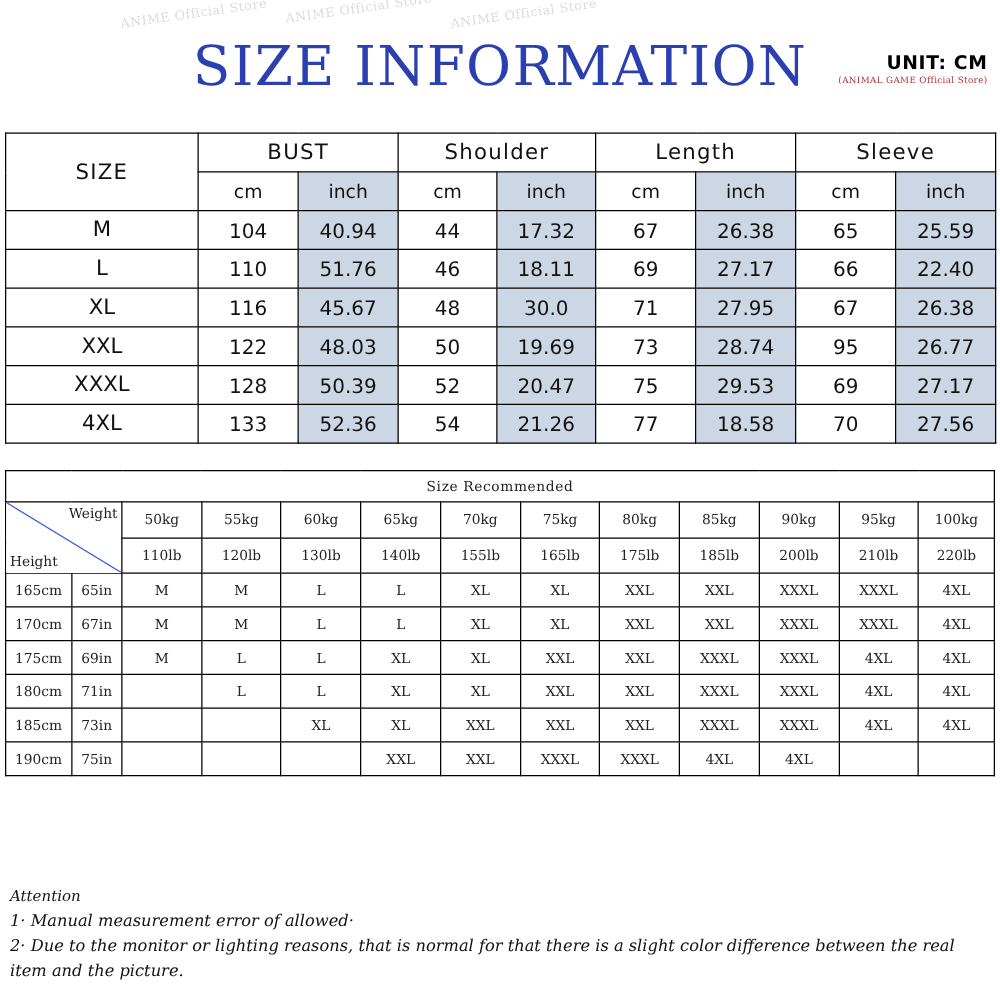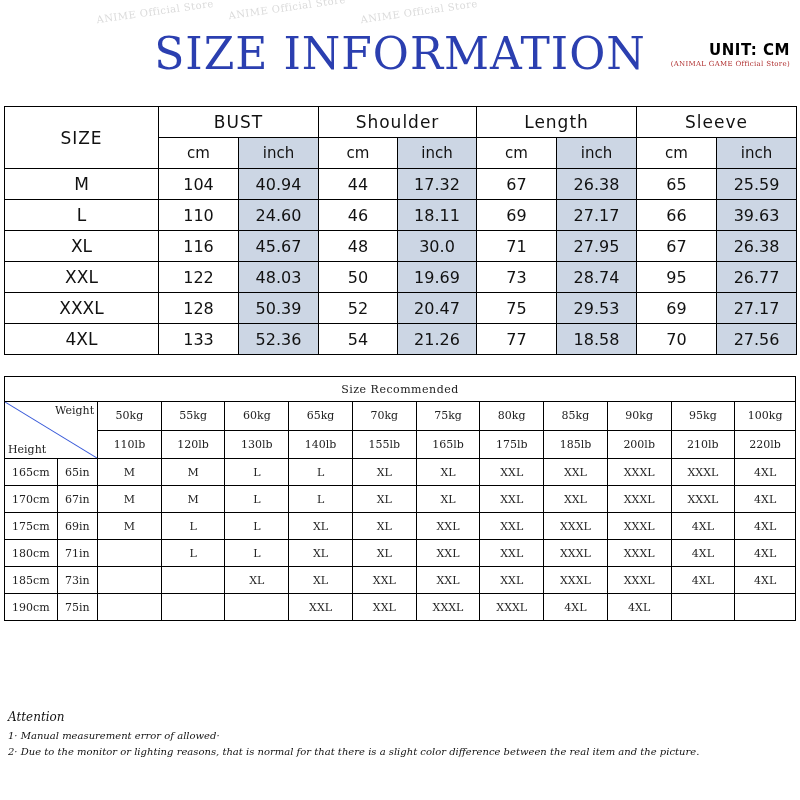--- a/index.html
+++ b/index.html
@@ -194,21 +194,21 @@
     width: 784px;
     font-family: "DejaVu Serif", serif;
     font-style: italic;
     color: #111;
   }
   .attention .att-title {
     font-size: 12px;
     margin-bottom: 4px;
   }
   .attention .att-line {
-    font-size: 10px;
+    font-size: 13px;
     line-height: 1.55;
   }
 </style>
 </head>
 <body>
 
 <div class="page">
 
   <div class="watermark wm1">ANIME Official Store</div>
   <div class="watermark wm2">ANIME Official Store</div>
@@ -259,27 +259,27 @@
             <td class="num">44</td>
             <td class="num inch-cell">17.32</td>
             <td class="num">67</td>
             <td class="num inch-cell">26.38</td>
             <td class="num">65</td>
             <td class="num inch-cell">25.59</td>
           </tr>
           <tr>
             <td class="sizename">L</td>
             <td class="num">110</td>
-            <td class="num inch-cell">24.60</td>
+            <td class="num inch-cell">51.76</td>
             <td class="num">46</td>
             <td class="num inch-cell">18.11</td>
             <td class="num">69</td>
             <td class="num inch-cell">27.17</td>
             <td class="num">66</td>
-            <td class="num inch-cell">39.63</td>
+            <td class="num inch-cell">22.40</td>
           </tr>
           <tr>
             <td class="sizename">XL</td>
             <td class="num">116</td>
             <td class="num inch-cell">45.67</td>
             <td class="num">48</td>
             <td class="num inch-cell">30.0</td>
             <td class="num">71</td>
             <td class="num inch-cell">27.95</td>
             <td class="num">67</td>

